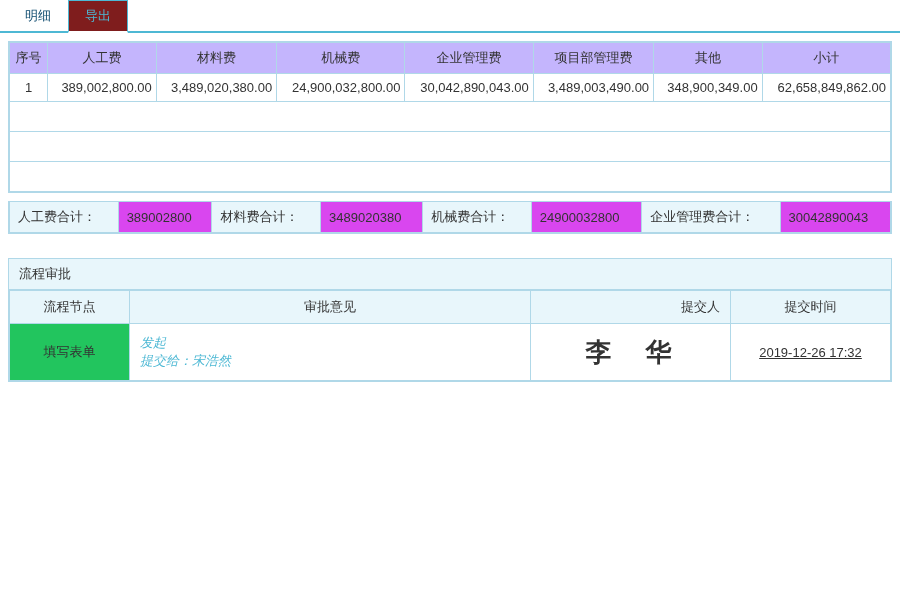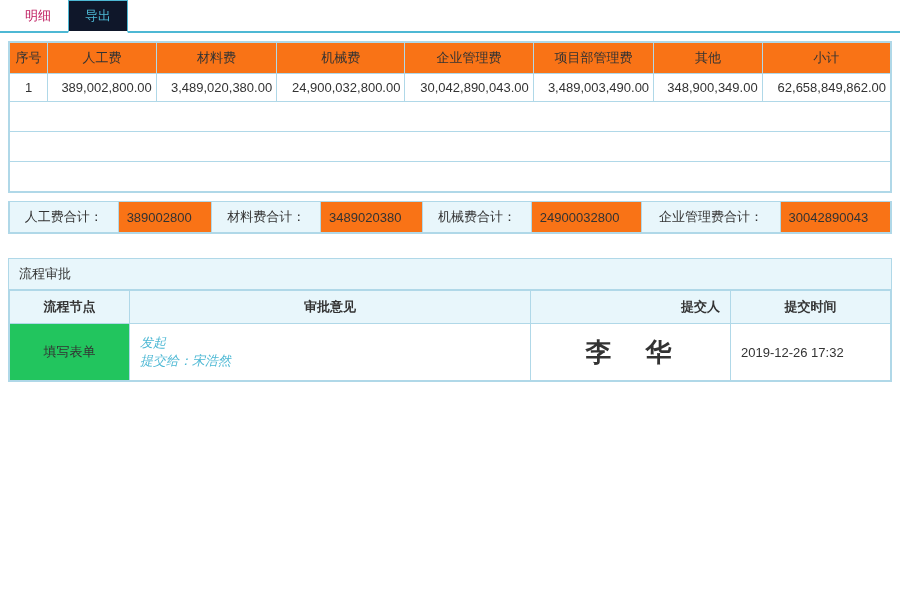--- a/index.html
+++ b/index.html
@@ -20,41 +20,41 @@
       background: #fff;
     }
     .tab {
       padding: 6px 16px;
       cursor: pointer;
       font-size: 13px;
       border: 1px solid transparent;
       margin-bottom: -2px;
     }
     .tab.active {
-      background: #0f172a;
+      background: #7f1d1d;
       border: 1px solid #4db8d4;
       border-bottom: 2px solid #fff;
       color: #4db8d4;
     }
     .tab.inactive {
-      color: #be185d;
+      color: #0c4a6e;
     }
 
     
     .main-table-section {
       border: 1px solid #b0d8e8;
       margin: 8px;
     }
 
     .data-table {
       width: 100%;
       border-collapse: collapse;
     }
     .data-table th {
-      background: #f97316;
+      background: #c4b5fd;
       border: 1px solid #b0d8e8;
       padding: 6px 4px;
       text-align: center;
       font-weight: normal;
       color: #333;
     }
     .data-table td {
       border: 1px solid #b0d8e8;
       padding: 6px 4px;
       text-align: right;
@@ -77,26 +77,26 @@
       width: 100%;
       border-collapse: collapse;
     }
     .summary-table td {
       border: 1px solid #b0d8e8;
       padding: 6px 8px;
       font-size: 13px;
     }
     .summary-table td.label {
       background: #e8f6fb;
-      text-align: center;
+      text-align: left;
       white-space: nowrap;
       color: #333;
     }
     .summary-table td.value {
-      background: #f97316;
+      background: #d946ef;
       text-align: left;
       font-weight: normal;
     }
 
     
     .workflow-section {
       border: 1px solid #b0d8e8;
       margin: 24px 8px 8px 8px;
     }
     .workflow-title {
@@ -108,43 +108,44 @@
     }
     .workflow-table {
       width: 100%;
       border-collapse: collapse;
     }
     .workflow-table th {
       background: #e8f6fb;
       border: 1px solid #b0d8e8;
       padding: 7px 10px;
       text-align: center;
-      font-weight: bold;
+      font-weight: normal;
       color: #333;
     }
     .workflow-table td {
       border: 1px solid #b0d8e8;
       padding: 10px 10px;
       vertical-align: middle;
     }
     .workflow-table td.node {
       text-align: center;
       background: #22c55e;
     }
     .workflow-table td.opinion {
       color: #4db8d4;
       font-size: 13px;
       font-style: italic;
     }
     .workflow-table td.submitter {
       text-align: center;
     }
     .workflow-table td.time {
-      text-align: left;
-      color: #333;
+      text-align: center;
+      color: #333;
+      text-decoration: underline;
     }
     .opinion-link {
       color: #4db8d4;
       display: block;
     }
     .signature {
       font-family: cursive, "KaiTi", serif;
       font-size: 22px;
       color: #333;
       text-align: center;

